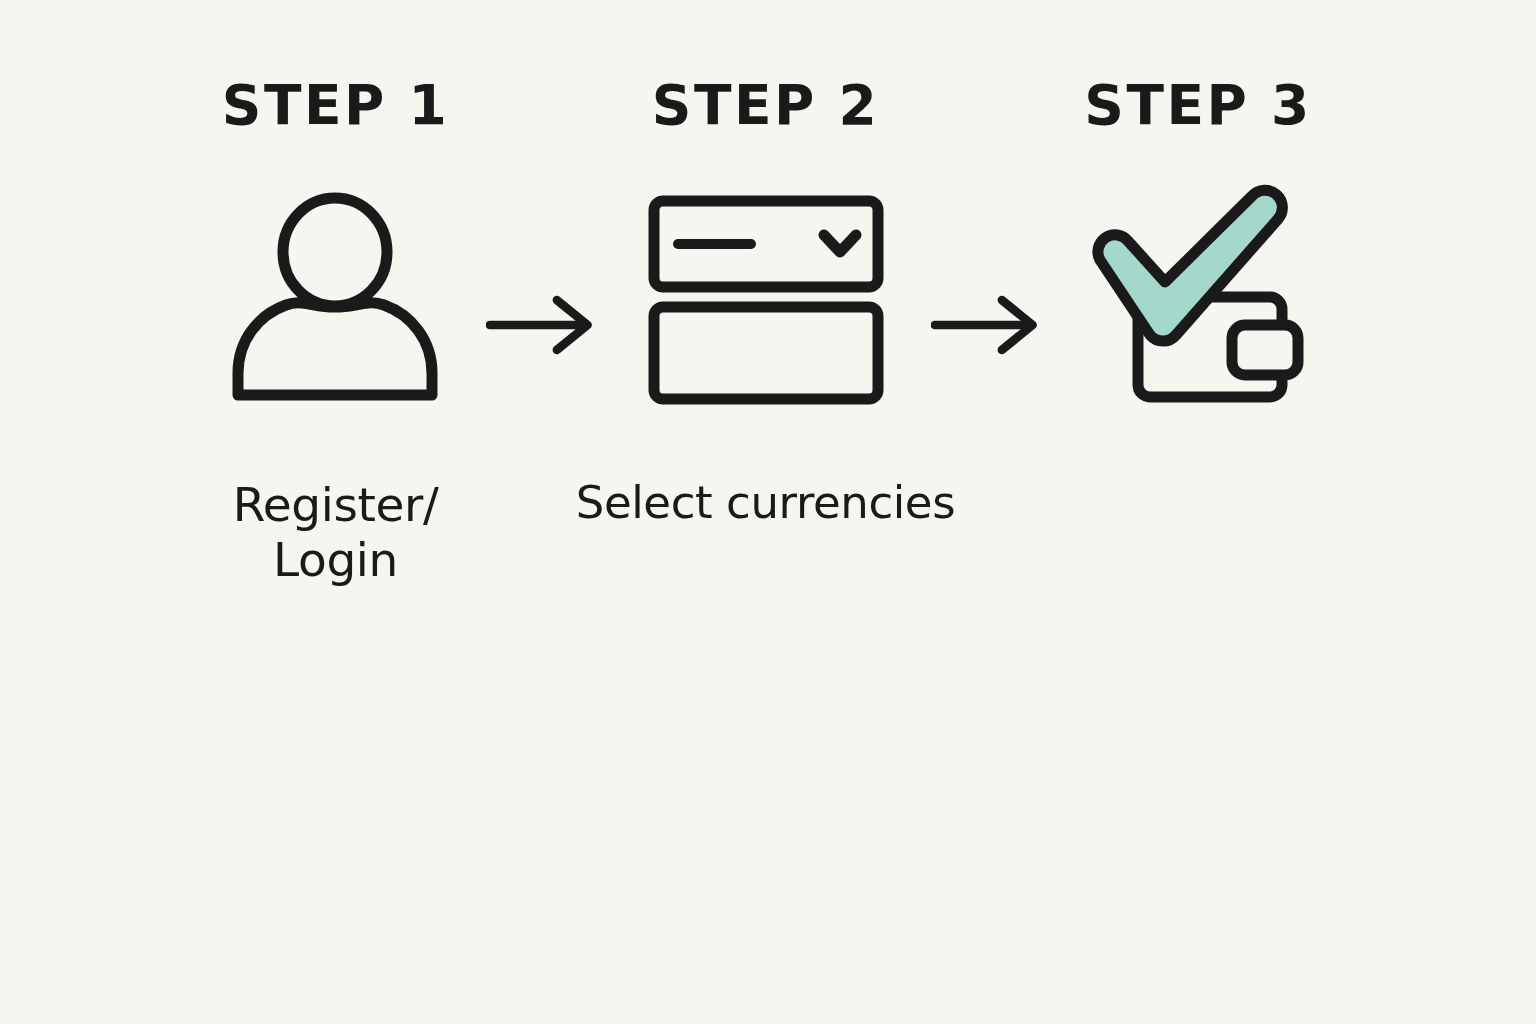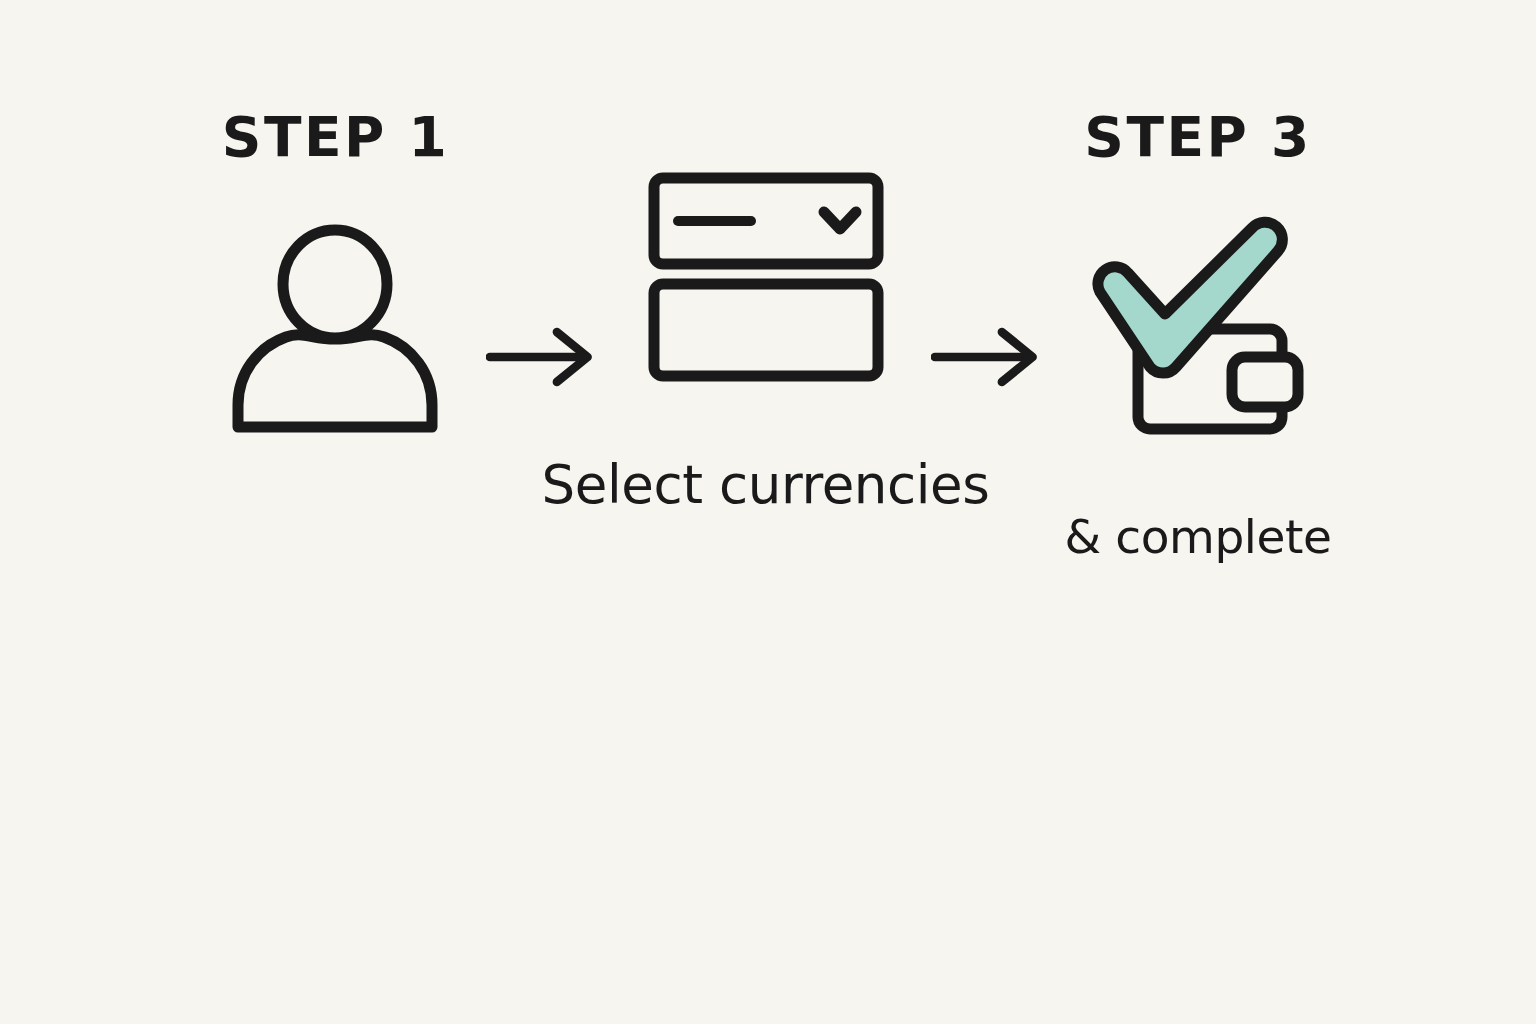--- a/index.html
+++ b/index.html
@@ -26,21 +26,21 @@
   .steps-row {
     position: absolute;
     left: 0;
     top: 0;
     width: 1536px;
     height: 1024px;
     display: flex;
     flex-direction: row;
     align-items: flex-start;
     justify-content: center;
-    padding-top: 110px;
+    padding-top: 78px;
     box-sizing: border-box;
   }
 
   .step-col {
     width: 300px;
     display: flex;
     flex-direction: column;
     align-items: center;
   }
 
@@ -90,21 +90,21 @@
     font-size: 47px;
     font-weight: 400;
     color: #1A1A1A;
     line-height: 1.17;
     letter-spacing: -0.4px;
     white-space: nowrap;
   }
   .caption .line { display: block; }
 
   .caption.narrow { font-size: 47px; }
-  .caption.wide   { font-size: 53px; }
+  .caption.wide   { font-size: 45px; }
 </style>
 </head>
 <body style="background: rgb(247, 245, 240);">
 
 <div id="board">
   <div class="steps-row">
 
     <div class="step-col col-1">
       <div class="step-header">STEP 1</div>
 
@@ -117,30 +117,35 @@
                    L 10 178
                    C 10 146 30 120 58 110
                    C 74 104 84 112 107 112
                    C 130 112 140 104 156 110
                    C 184 120 204 146 204 178
                    L 204 200
                    Z" fill="none" stroke="#1A1A1A" stroke-width="11" stroke-linecap="round" stroke-linejoin="round"></path>
         </svg>
       </div>
 
+      <div class="caption narrow">
+        <span class="line">Register/</span>
+        <span class="line">Login</span>
+      </div>
     </div>
 
     <div class="arrow-col">
       <svg width="120" height="62" viewBox="0 0 120 62">
         <line x1="4" y1="31" x2="100" y2="31" stroke="#1A1A1A" stroke-width="9" stroke-linecap="round"></line>
         <polyline points="74,5 106,31 74,57" fill="none" stroke="#1A1A1A" stroke-width="9" stroke-linecap="round" stroke-linejoin="round"></polyline>
       </svg>
     </div>
 
     <div class="step-col col-2">
+      <div class="step-header">STEP 2</div>
 
       <div class="icon-wrap">
         <svg width="236" height="210" viewBox="0 0 236 210">
 
           <rect x="6" y="6" width="224" height="86" rx="9" ry="9" fill="none" stroke="#1A1A1A" stroke-width="11"></rect>
 
           <line x1="30" y1="49" x2="103" y2="49" stroke="#1A1A1A" stroke-width="10" stroke-linecap="round"></line>
 
           <polyline points="176,40 192,57 208,40" fill="none" stroke="#1A1A1A" stroke-width="11" stroke-linecap="round" stroke-linejoin="round"></polyline>
 
@@ -182,18 +187,17 @@
                    L 79 93
                    L 166 7
                    A 17 17 0 0 1 192 30
                    L 90 146
                    A 17 17 0 0 1 64 146
                    Z" fill="#A4D8CC" stroke="#1A1A1A" stroke-width="11" stroke-linejoin="round"></path>
         </svg>
       </div>
 
       <div class="caption narrow">
-        <span class="line">&amp; complete</span>
       </div>
     </div>
 
   </div>
 </div>
 
 </body></html>

